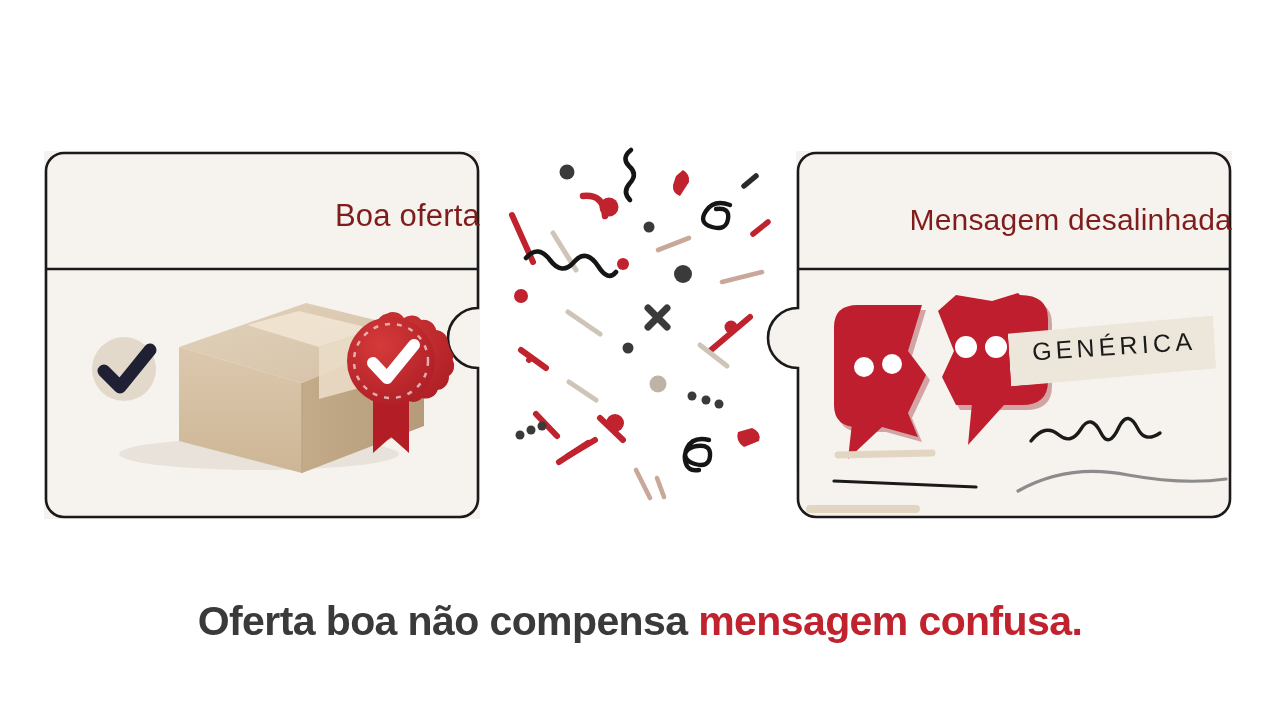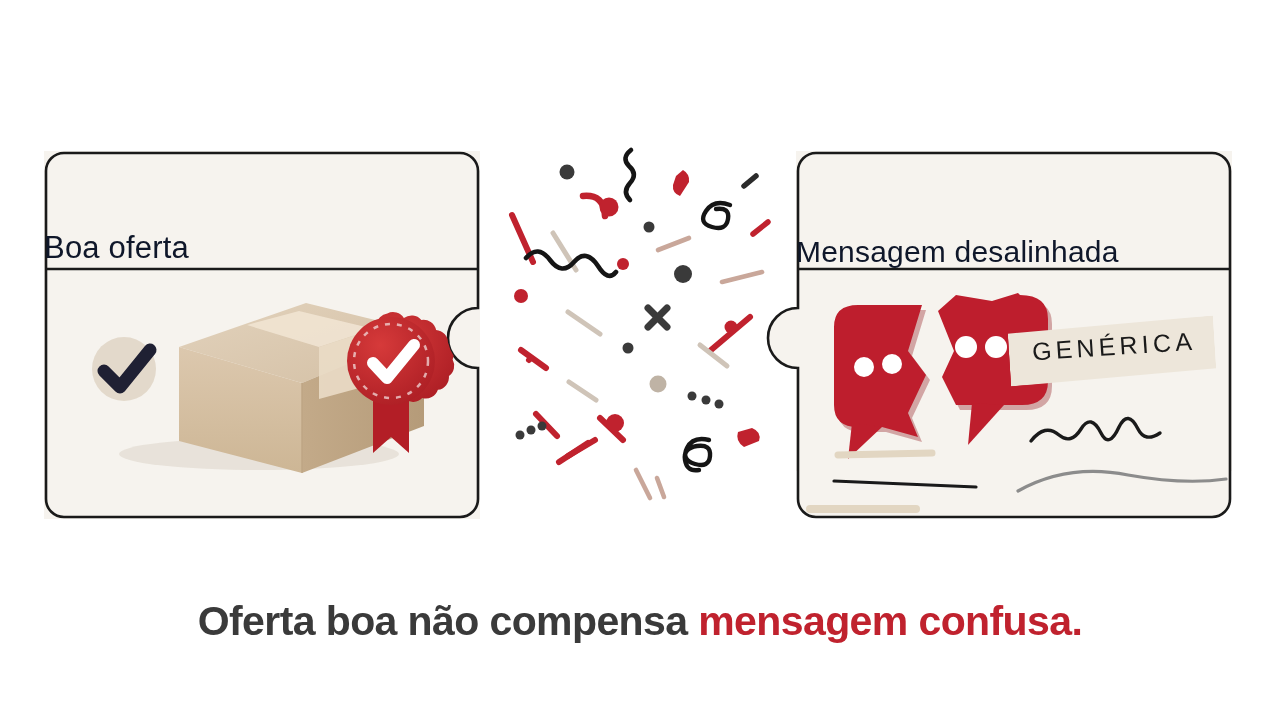--- a/index.html
+++ b/index.html
@@ -34,27 +34,26 @@
     background: #F6F3EE;
   }
   .card-svg {
     position: absolute;
     left: 0; top: 0;
     overflow: visible;
   }
   .card-title {
     position: absolute;
     width: 100%;
-    text-align: left;
+    text-align: right;
     font-size: 31px;
     font-weight: 400;
-    color: #0f172a;
+    color: #7f1d1d;
     letter-spacing: 0.2px;
     white-space: nowrap;
-    margin-top: 32px;
   }
 
   #card-left  { left: 44px;  top: 151px; width: 436px; height: 368px; }
   #card-right { left: 796px; top: 151px; width: 436px; height: 320px; }
 
   #card-left .card-title  { top: 47px; }
   #card-right .card-title { top: 52px; font-size: 30px; }
 
   
   #caption {

